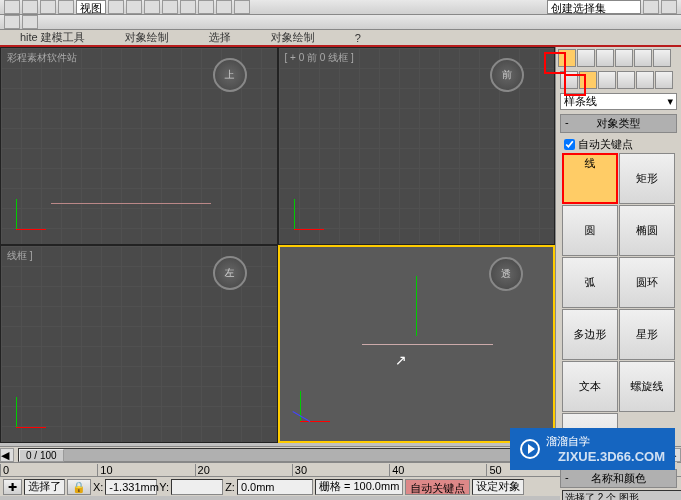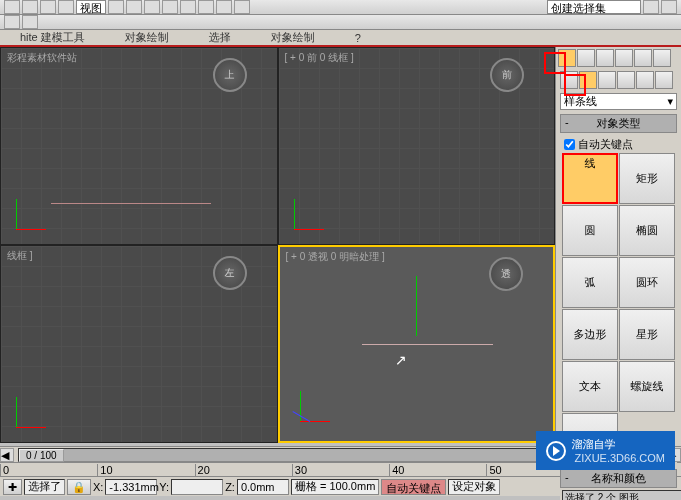--- a/index.html
+++ b/index.html
@@ -40,21 +40,21 @@
 .ruler { height: 14px; background: #d4d0c8; display: flex; align-items: center; font-size: 9px; border-top: 1px solid #888; }
 .ruler-tick { flex: 1; text-align: left; padding-left: 2px; border-left: 1px solid #888; }
 .status-bar { height: 20px; background: #d4d0c8; display: flex; align-items: center; gap: 2px; padding: 0 3px; border-top: 1px solid #888; font-size: 10px; }
 .sb-field { background: #eee; border: 1px inset #888; padding: 1px 3px; height: 16px; display: flex; align-items: center; }
 .sb-btn { background: linear-gradient(#f0f0f0,#d0d0d0); border: 1px solid #888; padding: 1px 4px; height: 16px; }
 .axis-gizmo { position: absolute; width: 40px; height: 40px; }
 .axis-gizmo .x { position: absolute; width: 30px; height: 1px; background: red; top: 30px; left: 10px; }
 .axis-gizmo .y { position: absolute; width: 1px; height: 30px; background: #0c0; left: 10px; top: 0; }
 .axis-gizmo .z { position: absolute; width: 20px; height: 1px; background: #44f; top: 30px; left: 0; transform: rotate(30deg); transform-origin: right; }
 .ww-logo { position: absolute; right: 6px; bottom: 30px; background: #1565c0; color: #fff; padding: 6px 10px; display: flex; align-items: center; gap: 6px; font-size: 13px; }
-.ww-logo .sub { font-size: 11px; opacity: 0.8; margin-left: 3px; }
+.ww-logo .sub { font-size: 13px; opacity: 0.8; margin-left: 12px; font-weight: bold; }
 .ww-play { width: 20px; height: 20px; border: 2px solid #fff; border-radius: 50%; display: flex; align-items: center; justify-content: center; }
 .ww-play::after { content: ""; border-left: 7px solid #fff; border-top: 5px solid transparent; border-bottom: 5px solid transparent; margin-left: 2px; }
 .cursor { position: absolute; left: 395px; top: 352px; color: #fff; font-size: 14px; pointer-events: none; }
 .cursor::after { content: "↖"; transform: scaleX(-1); display: inline-block; }
 .red-box-tab1 { position: absolute; right: 115px; top: 52px; width: 22px; height: 22px; border: 2px solid red; pointer-events: none; z-index: 10; }
 .red-box-tab2 { position: absolute; right: 95px; top: 74px; width: 22px; height: 22px; border: 2px solid red; pointer-events: none; z-index: 10; }
 .line-shape { position: absolute; bottom: 40px; left: 50px; width: 160px; height: 1px; background: #b88; }
 </style>
 </head>
 <body>
@@ -118,21 +118,20 @@
       <div class="viewport">
         <div class="grid-bg"></div>
         <div class="vp-label">线框 ]</div>
         <div class="vp-cube" style="right:30px">左</div>
         <div class="axis-gizmo" style="bottom:5px; left:5px">
             <div class="x"></div>
             <div class="y"></div>
           </div>
       </div>
       <div class="viewport active" style="background:#5a5a5a">
-        <div class="vp-label">[ + 0 透视 0 明暗处理 ]</div>
         <div class="vp-cube" style="right:30px">透</div>
         <div style="position:absolute;left:50%;top:15%;width:1px;height:60px;background:#0c0"></div>
         <div style="position:absolute;left:30%;top:50%;width:48%;height:1px;background:#caa"></div>
         <div class="axis-gizmo" style="bottom:10px; left:10px">
             <div class="x"></div>
             <div class="y"></div>
             <div class="z"></div>
           </div>
       </div>
     </div>
@@ -210,21 +209,21 @@
 
 <div class="status-bar">
   <span class="sb-btn">✚</span>
   <span class="sb-field">选择了</span>
   <span class="sb-btn">🔒</span>
   <span>X:</span>
   <span class="sb-field" style="width:52px">-1.331mm</span>
   <span>Y:</span>
   <span class="sb-field" style="width:52px"></span>
   <span>Z:</span>
-  <span class="sb-field" style="width:52px">0.0mm</span>
+  <span class="sb-field" style="width:76px">0.0mm</span>
   <span class="sb-field">栅格 = 100.0mm</span>
   <span class="sb-btn" style="background:#d88">自动关键点</span>
   <span class="sb-field">设定对象</span>
 </div>
 
 <div class="red-box-tab1"></div>
 <div class="red-box-tab2"></div>
 
 <div class="cursor"></div>
 

